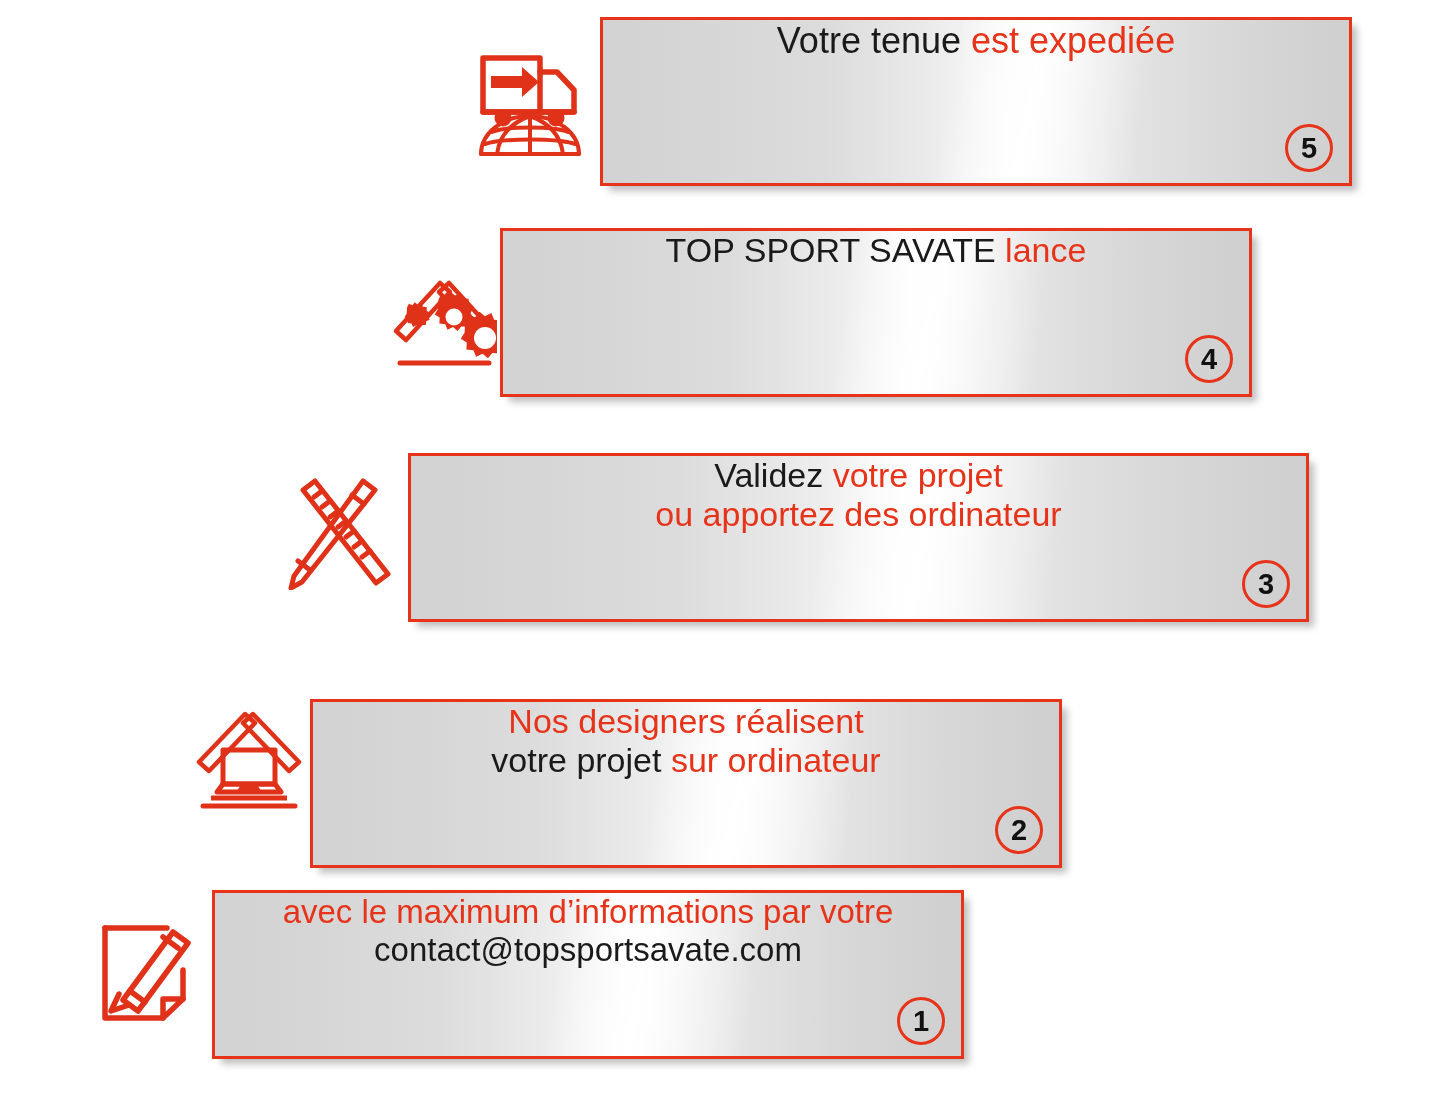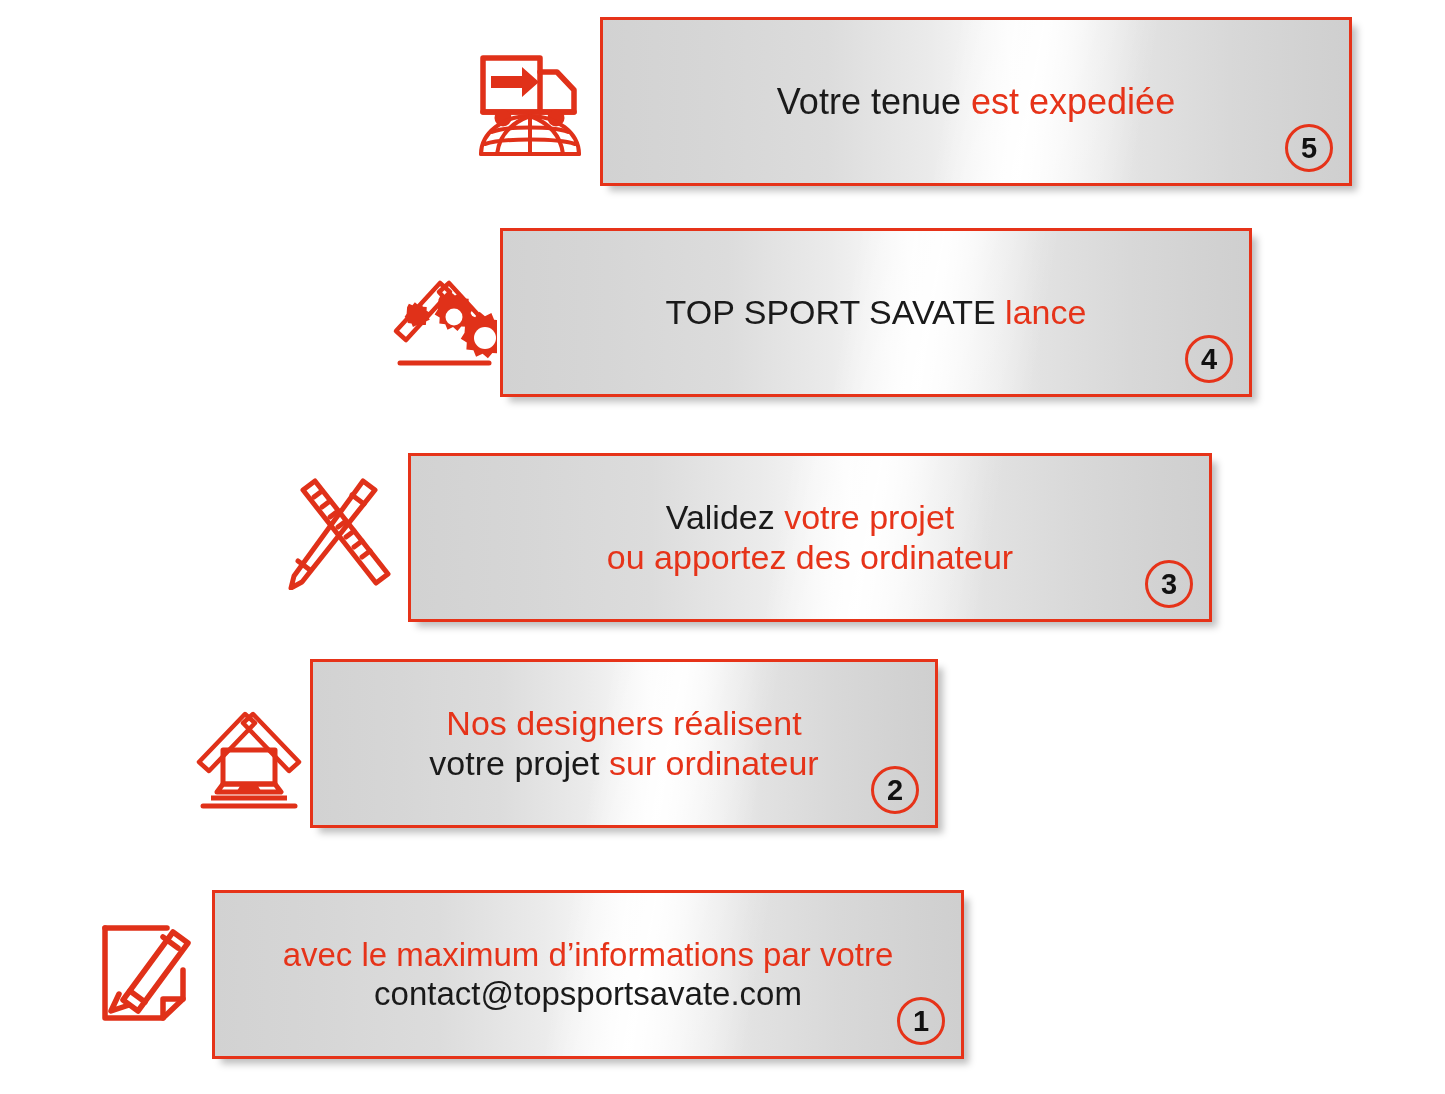--- a/index.html
+++ b/index.html
@@ -63,21 +63,21 @@
         #d2d2d2 94%,
         #cfcfcf 100%);
     box-shadow: 7px 7px 7px -2px rgba(0,0,0,0.25);
   }
   .plaque-inner {
     position: absolute;
     inset: 0;
     display: flex;
     flex-direction: column;
     align-items: center;
-    justify-content: center;
+    justify-content: flex-start;
   }
 
   .line {
     white-space: nowrap;
     line-height: 1.16;
     font-size: 35px;
     color: #1a1a1a;
     text-align: center;
   }
   .line .red { color: #e63319; }
@@ -101,26 +101,26 @@
   #step-5 .plaque { left: 600px;  top: 17px;   width: 752px; height: 169px; }
   #step-5 .step-icon { left: 477px; top: 50px; width: 106px; height: 110px; }
   #step-5 .badge { right: 16px; bottom: 11px; width: 42px; height: 42px; font-size: 29px; }
   #step-5 .line { font-size: 36px; }
 
   #step-4 .plaque { left: 500px;  top: 228px;  width: 752px; height: 169px; }
   #step-4 .step-icon { left: 392px; top: 265px; width: 105px; height: 110px; }
   #step-4 .badge { right: 16px; bottom: 11px; width: 42px; height: 42px; font-size: 29px; }
   #step-4 .line { font-size: 34px; }
 
-  #step-3 .plaque { left: 408px;  top: 453px;  width: 804px; height: 169px; }
+  #step-3 .plaque { left: 408px;  top: 453px;  width: 901px; height: 169px; }
   #step-3 .step-icon { left: 285px; top: 478px; width: 108px; height: 112px; }
   #step-3 .badge { right: 16px; bottom: 11px; width: 42px; height: 42px; font-size: 29px; }
   #step-3 .line { font-size: 34px; }
 
-  #step-2 .plaque { left: 310px;  top: 659px;  width: 628px; height: 169px; }
+  #step-2 .plaque { left: 310px;  top: 699px;  width: 752px; height: 169px; }
   #step-2 .step-icon { left: 195px; top: 700px; width: 108px; height: 110px; }
   #step-2 .badge { right: 16px; bottom: 11px; width: 42px; height: 42px; font-size: 29px; }
   #step-2 .line { font-size: 34px; }
 
   #step-1 .plaque { left: 212px;  top: 890px;  width: 752px; height: 169px; }
   #step-1 .step-icon { left: 97px;  top: 918px; width: 104px; height: 110px; }
   #step-1 .badge { right: 16px; bottom: 11px; width: 42px; height: 42px; font-size: 29px; }
   #step-1 .line { font-size: 33px; }
 </style>
 </head>

